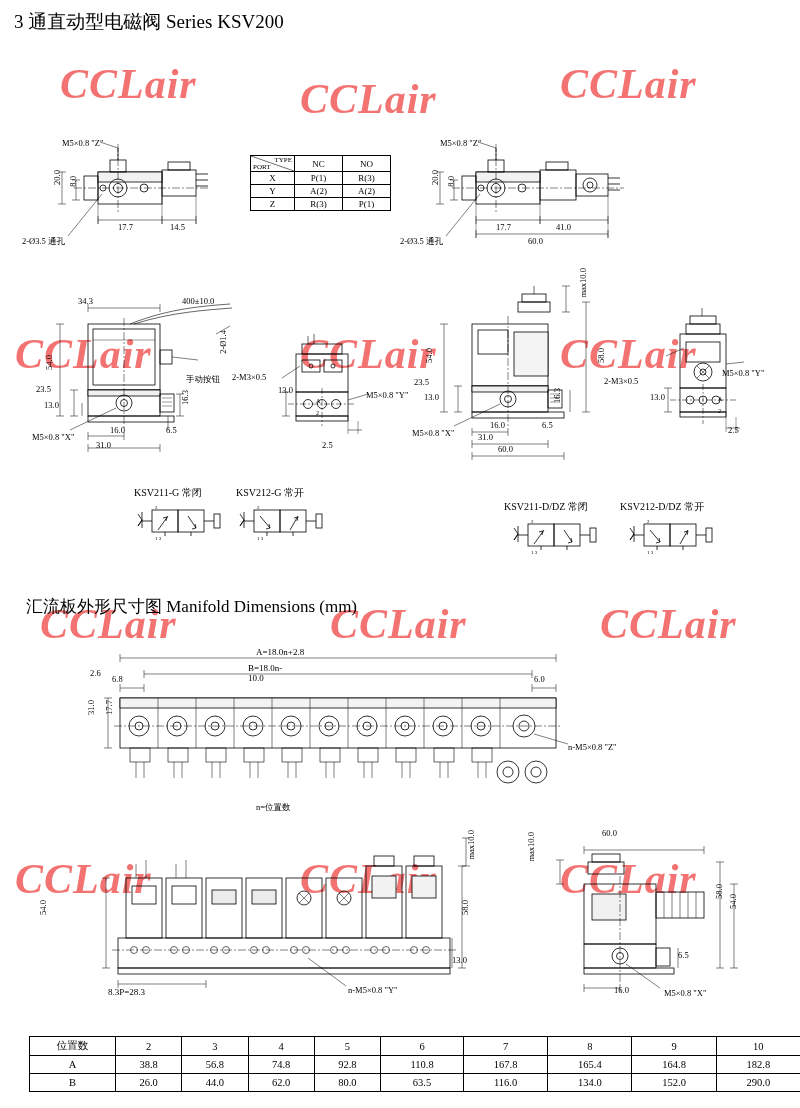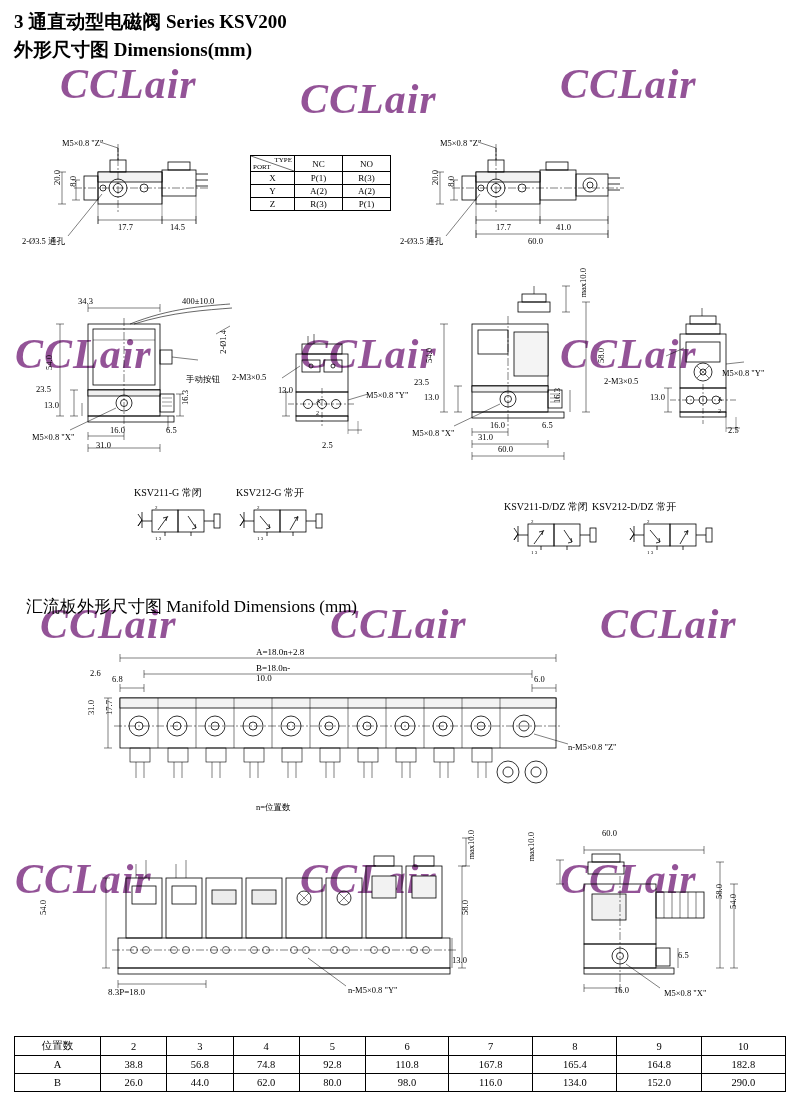--- a/index.html
+++ b/index.html
@@ -13,31 +13,31 @@
     overflow: hidden;
   }
   .page { position:relative; width:800px; height:1108px; }
 
   
   .wm {
     position:absolute;
     font-family:"Liberation Serif", serif;
     font-style: italic;
     font-weight: bold;
-    color: #701a75;
+    color: #ef4444;
     opacity: .75;
     font-size: 42px;
     letter-spacing: 1px;
     white-space: nowrap;
     pointer-events: none;
     z-index: 0;
   }
 
   
-  .title-block { position:absolute; left:14px; top:8px; z-index:3;font-weight:bold; }
+  .title-block { position:absolute; left:14px; top:8px; z-index:3; }
   .title-line { font-size:19px; line-height:28px; white-space:nowrap; }
   .section-head { position:absolute; font-size:17px; white-space:nowrap; z-index:3; }
 
   
   .dz { position:absolute; z-index:2; }
   .lbl { position:absolute; font-size:8.5px; white-space:nowrap; z-index:3; font-family:"Liberation Serif", serif; }
   .lbl-cn { position:absolute; font-size:8.5px; white-space:nowrap; z-index:3; }
   .lbl9 { font-size:9px; }
   .vert { writing-mode: vertical-rl; transform: rotate(180deg); }
 
@@ -46,21 +46,21 @@
   .ptable td, .ptable th {
     border:1px solid #000; font-size:9px; text-align:center;
     padding:1px 6px; font-weight:normal; font-family:"Liberation Serif", serif;
   }
   .ptable .corner { position:relative; padding:0; width:44px; height:16px; }
   .corner .diag { position:absolute; left:0; top:0; width:100%; height:100%; }
   .corner .tl { position:absolute; left:2px; bottom:0px; font-size:7px; }
   .corner .tr { position:absolute; right:2px; top:0px; font-size:7px; }
 
   
-  .dtable { position:absolute; left:14px; top:1036px; border-collapse:collapse; z-index:3; width:772px; }
+  .dtable { position:absolute; left:29px; top:1036px; border-collapse:collapse; z-index:3; width:772px; }
   .dtable td {
     border:1px solid #000; font-size:10.5px; text-align:center;
     padding:2px 0; font-family:"Liberation Serif", serif; height:18px;
   }
   .dtable td.rowhead { width:86px; }
   .dtable tr:first-child td { background:#fff; }
 
   
   .symcap { position:absolute; font-size:10px; white-space:nowrap; z-index:3; }
 </style>
@@ -77,21 +77,20 @@
   <div class="wm" style="left:560px; top:330px;">CCLair</div>
   <div class="wm" style="left:40px; top:600px;">CCLair</div>
   <div class="wm" style="left:330px; top:600px;">CCLair</div>
   <div class="wm" style="left:600px; top:600px;">CCLair</div>
   <div class="wm" style="left:15px; top:855px;">CCLair</div>
   <div class="wm" style="left:300px; top:855px;">CCLair</div>
   <div class="wm" style="left:560px; top:855px;">CCLair</div>
 
   <div class="title-block">
     <div class="title-line">3 通直动型电磁阀 Series KSV200</div>
-    <div class="title-line">外形尺寸图 Dimensions(mm)</div>
   </div>
 
   <table class="ptable">
     <tbody>
         <tr>
       <td class="corner">
         <svg class="diag" viewBox="0 0 44 16" preserveAspectRatio="none">
               <line x1="0" y1="0" x2="44" y2="16" stroke="#000" stroke-width="0.6"></line>
             </svg>
         <span class="tl">PORT</span>
@@ -441,21 +440,21 @@
     <div class="lbl" style="left:722px; top:368px;">M5×0.8 "Y"</div>
     <div class="lbl" style="left:650px; top:392px;">13.0</div>
     <div class="lbl" style="left:728px; top:425px;">2.5</div>
     <div class="lbl" style="left:718px; top:396px; font-size:6px;">A</div>
     <div class="lbl" style="left:718px; top:408px; font-size:6px;">2</div>
   </div>
 
   <div class="symcap" style="left:134px; top:486px;">KSV211-G 常闭</div>
   <div class="symcap" style="left:236px; top:486px;">KSV212-G 常开</div>
   <div class="symcap" style="left:504px; top:500px;">KSV211-D/DZ 常闭</div>
-  <div class="symcap" style="left:592px; top:500px;">KSV212-D/DZ 常开</div>
+  <div class="symcap" style="left:620px; top:500px;">KSV212-D/DZ 常开</div>
 
   <svg width="90" height="40" viewBox="0 0 90 40" style="position:absolute; left:134px; top:502px; z-index:2;">
     <g stroke="#000" fill="none" stroke-width="0.8">
       <rect x="18" y="8" width="26" height="22"></rect>
       <rect x="44" y="8" width="26" height="22"></rect>
       <path d="M4 12 l4 6 l-4 6 l4 -6 M8 10 v16"></path>
       <line x1="8" y1="19" x2="18" y2="19"></line>
       <line x1="70" y1="19" x2="80" y2="19"></line>
       <rect x="80" y="12" width="6" height="14"></rect>
       <path d="M24 28 l10 -14 M33 15 l-1 4 M33 15 l-4 1"></path>
@@ -615,21 +614,21 @@
         <line x1="4" y1="50" x2="12" y2="50" stroke-width="0.5"></line>
         <line x1="4" y1="100" x2="12" y2="100" stroke-width="0.5"></line>
         <line x1="-4" y1="50" x2="-4" y2="60" stroke-width="0.5"></line>
 
         <line x1="14" y1="78" x2="462" y2="78" stroke-dasharray="8 2 2 2" stroke-width="0.5"></line>
 
         <line x1="434" y1="86" x2="468" y2="96" stroke-width="0.5"></line>
       </g>
     </svg>
     <div class="lbl9" style="position:absolute; left:256px; top:647px;">A=18.0n+2.8</div>
-    <div class="lbl9" style="position:absolute; left:256px; top:663px;">B=18.0n-10.0</div>
+    <div class="lbl9" style="position:absolute; left:248px; top:663px;">B=18.0n-10.0</div>
     <div class="lbl" style="position:absolute; left:112px; top:674px;">6.8</div>
     <div class="lbl" style="position:absolute; left:534px; top:674px;">6.0</div>
     <div class="lbl" style="position:absolute; left:90px; top:668px;">2.6</div>
     <div class="lbl vert" style="position:absolute; left:86px; top:700px;">31.0</div>
     <div class="lbl vert" style="position:absolute; left:104px; top:700px;">17.7</div>
     <div class="lbl" style="position:absolute; left:568px; top:742px;">n-M5×0.8 "Z"</div>
     <div class="lbl-cn" style="position:absolute; left:256px; top:802px;">n=位置数</div>
   </div>
 
   <div class="dz">
@@ -711,21 +710,21 @@
         <line x1="22" y1="148" x2="22" y2="156" stroke-width="0.5"></line>
         <line x1="110" y1="148" x2="110" y2="156" stroke-width="0.5"></line>
 
         <line x1="212" y1="126" x2="250" y2="154" stroke-width="0.5"></line>
       </g>
     </svg>
     <div class="lbl vert" style="position:absolute; left:466px; top:830px;">max10.0</div>
     <div class="lbl vert" style="position:absolute; left:38px; top:900px;">54.0</div>
     <div class="lbl vert" style="position:absolute; left:460px; top:900px;">58.0</div>
     <div class="lbl" style="position:absolute; left:452px; top:955px;">13.0</div>
-    <div class="lbl9" style="position:absolute; left:108px; top:987px;">8.3P=18.0</div>
+    <div class="lbl9" style="position:absolute; left:108px; top:987px;">8.3P=28.3</div>
     <div class="lbl" style="position:absolute; left:348px; top:985px;">n-M5×0.8 "Y"</div>
   </div>
 
   <div class="dz">
     <svg width="240" height="180" viewBox="0 0 240 180" style="position:absolute; left:528px; top:832px;">
       <g stroke="#000" fill="none" stroke-width="0.8">
 
         <line x1="56" y1="18" x2="176" y2="18" stroke-width="0.5"></line>
         <line x1="56" y1="14" x2="56" y2="22" stroke-width="0.5"></line>
         <line x1="176" y1="14" x2="176" y2="22" stroke-width="0.5"></line>
@@ -806,21 +805,21 @@
       <td>165.4</td>
       <td>164.8</td>
       <td>182.8</td>
     </tr>
     <tr>
       <td class="rowhead">B</td>
       <td>26.0</td>
       <td>44.0</td>
       <td>62.0</td>
       <td>80.0</td>
-      <td>98.0</td>
+      <td>63.5</td>
       <td>116.0</td>
       <td>134.0</td>
       <td>152.0</td>
       <td>290.0</td>
     </tr>
   </tbody>
     </table>
 
 </div>
 

